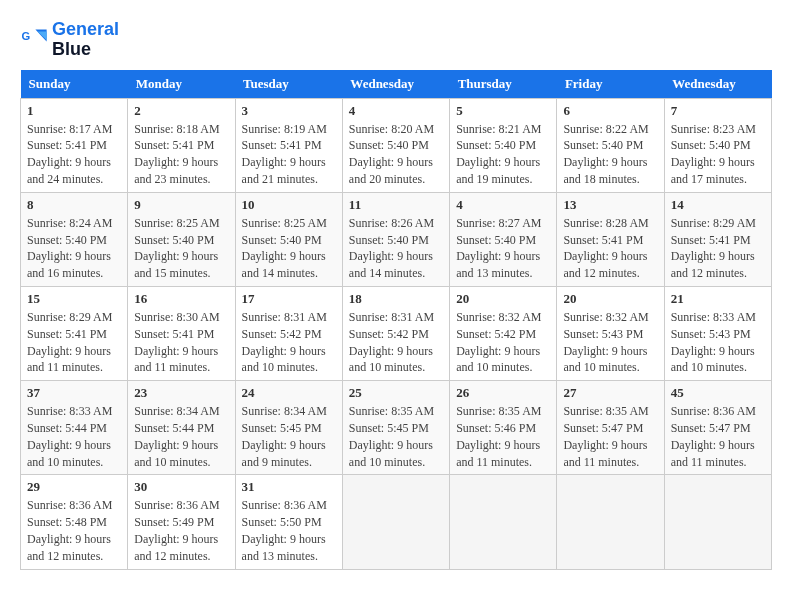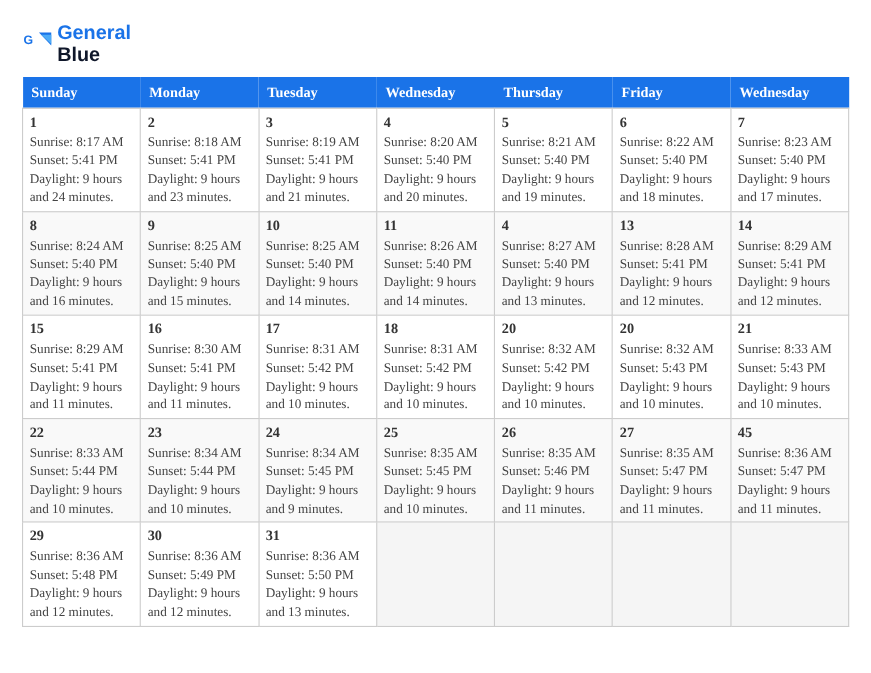--- a/index.html
+++ b/index.html
@@ -202,21 +202,21 @@
           <span class="day-num">20</span>
           <div class="day-detail">Sunrise: 8:32 AM<br>Sunset: 5:43 PM<br>Daylight: 9 hours and 10 minutes.</div>
         </td>
         <td>
           <span class="day-num">21</span>
           <div class="day-detail">Sunrise: 8:33 AM<br>Sunset: 5:43 PM<br>Daylight: 9 hours and 10 minutes.</div>
         </td>
       </tr>
       <tr>
         <td>
-          <span class="day-num">22</span>
+          <span class="day-num">37</span>
           <div class="day-detail">Sunrise: 8:33 AM<br>Sunset: 5:44 PM<br>Daylight: 9 hours and 10 minutes.</div>
         </td>
         <td>
           <span class="day-num">23</span>
           <div class="day-detail">Sunrise: 8:34 AM<br>Sunset: 5:44 PM<br>Daylight: 9 hours and 10 minutes.</div>
         </td>
         <td>
           <span class="day-num">24</span>
           <div class="day-detail">Sunrise: 8:34 AM<br>Sunset: 5:45 PM<br>Daylight: 9 hours and 9 minutes.</div>
         </td>

